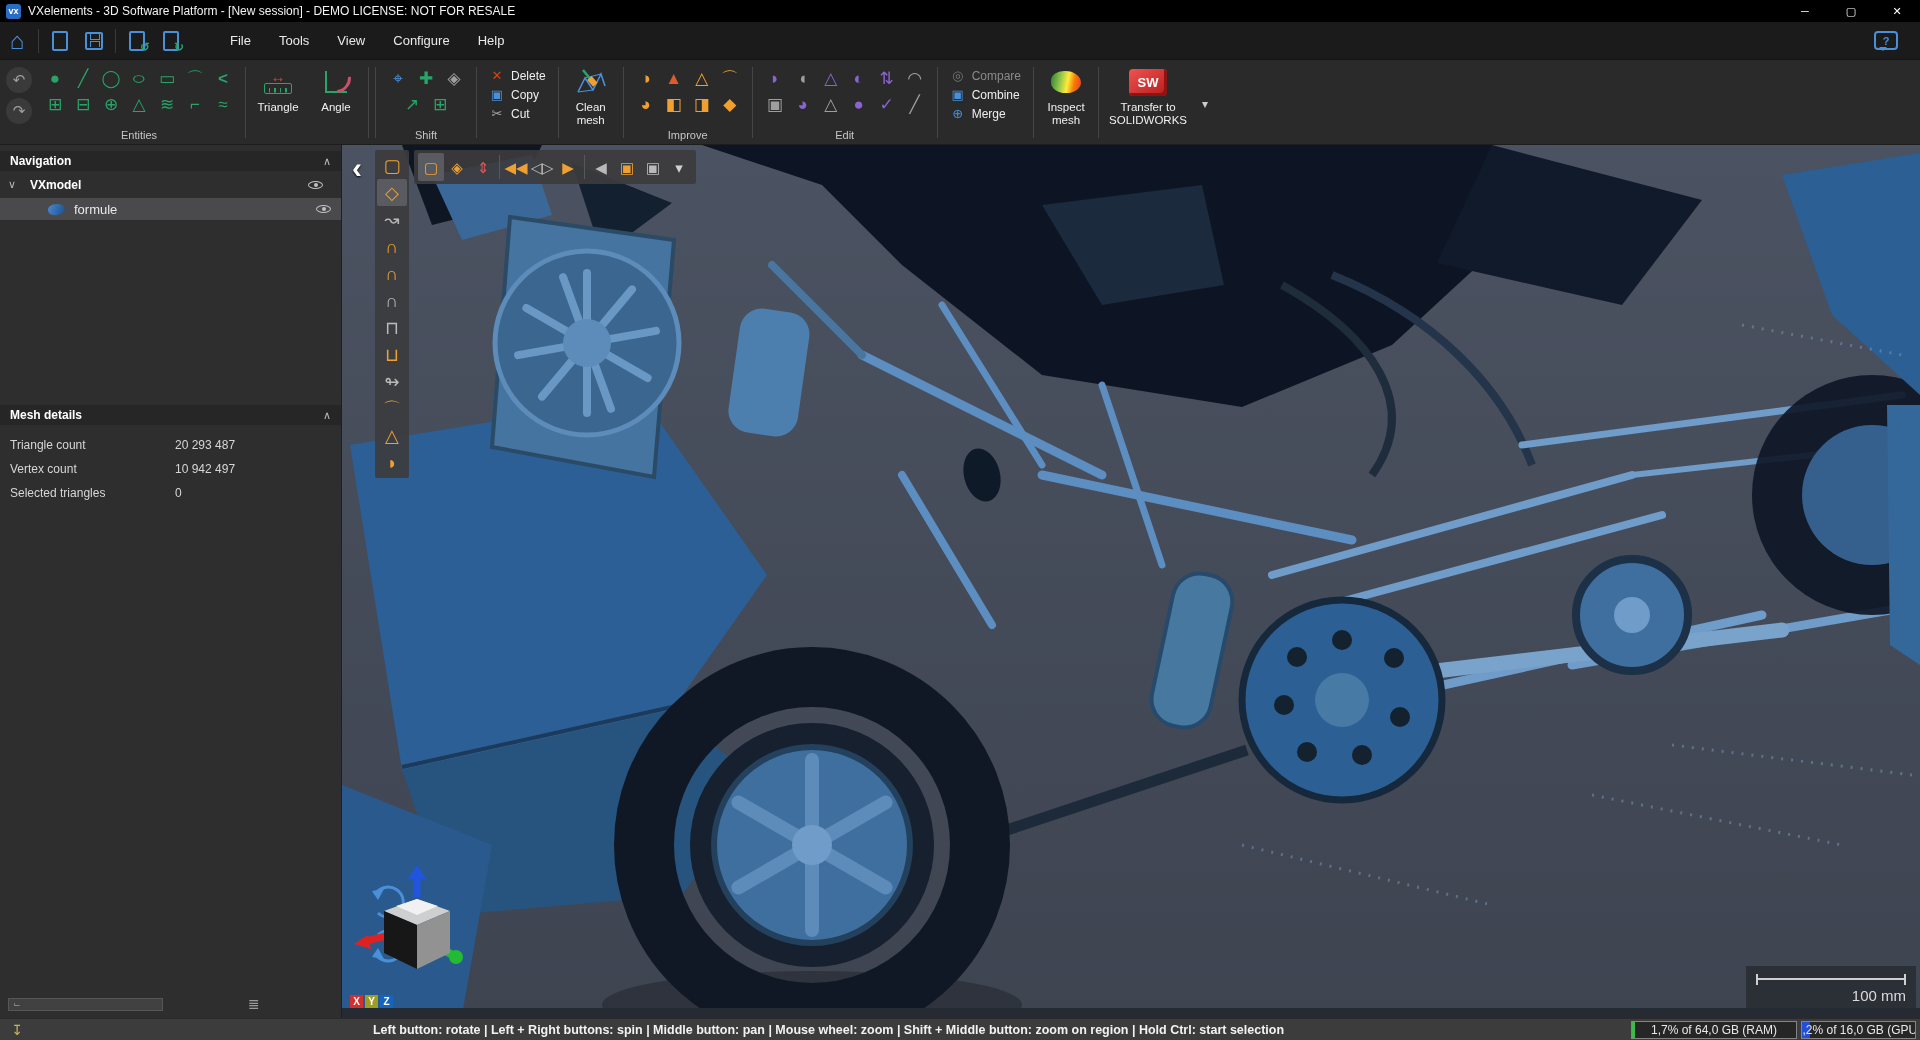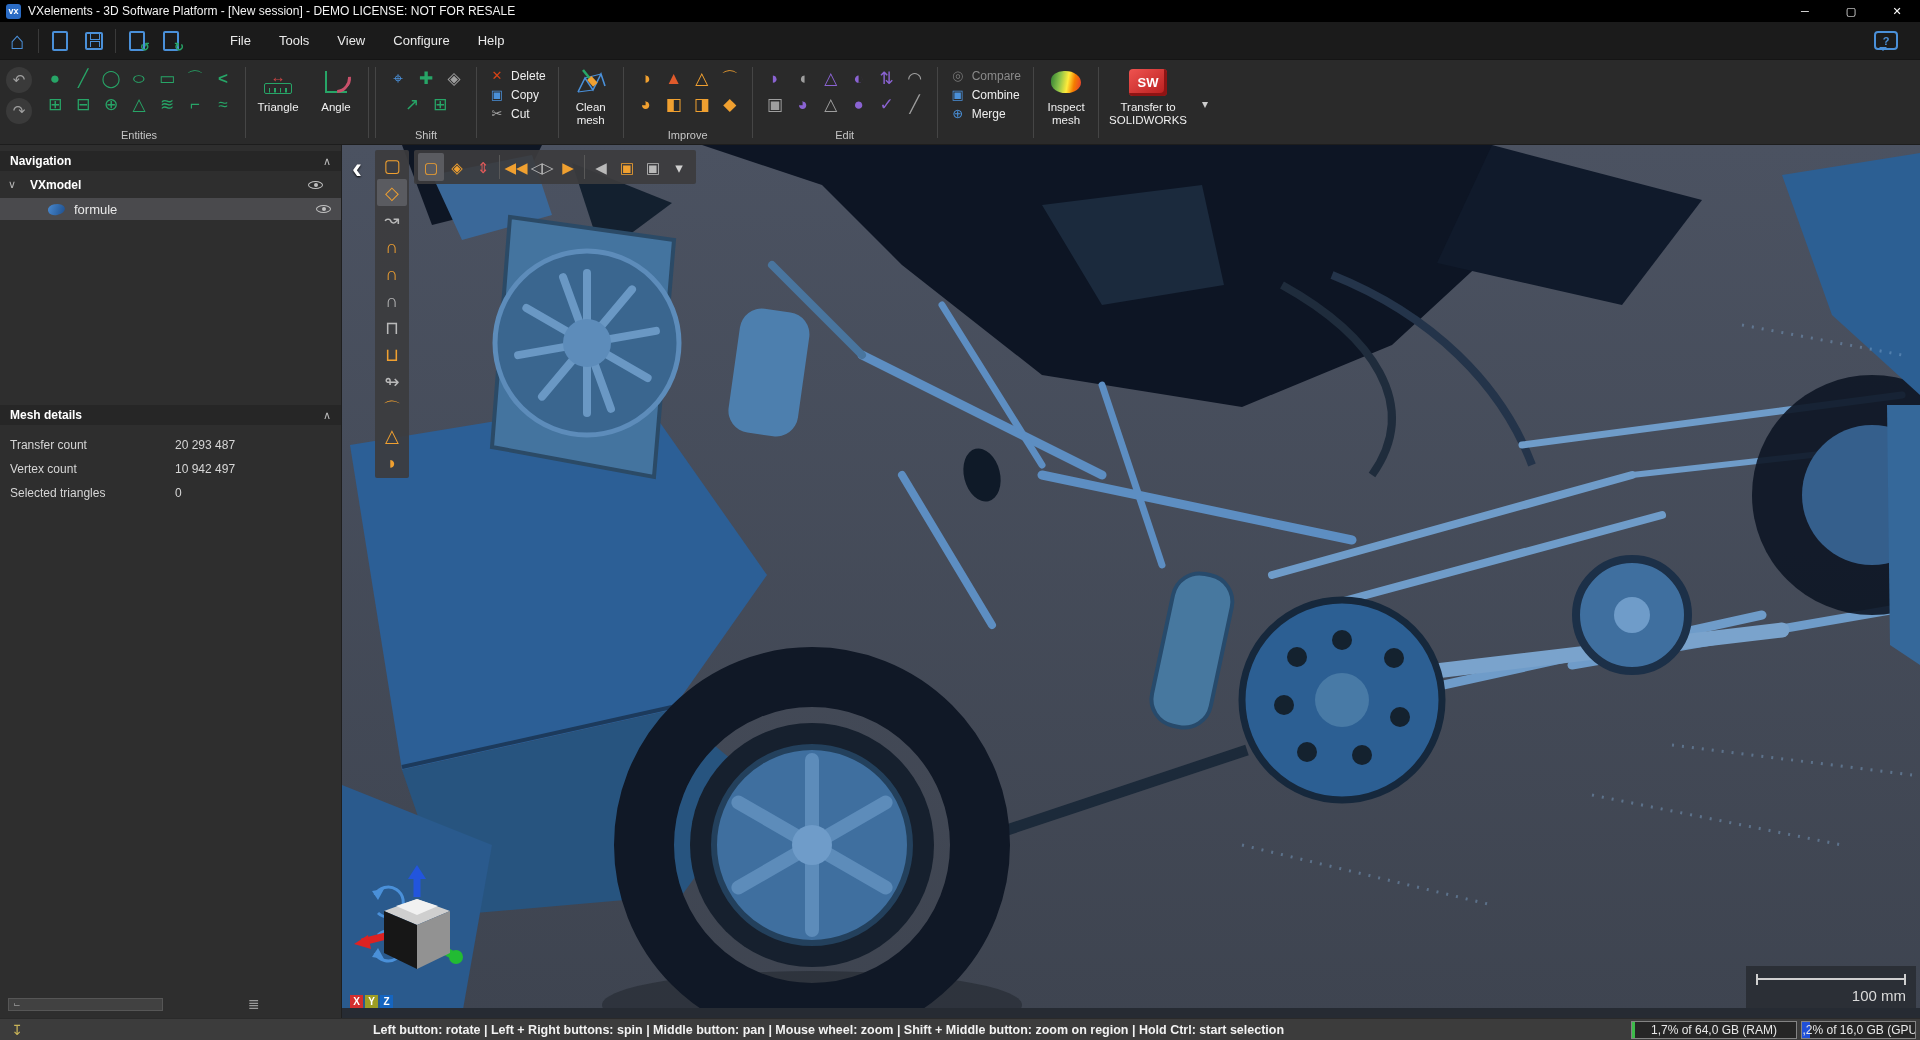--- a/index.html
+++ b/index.html
@@ -346,21 +346,21 @@
         <span class="child-label">formule</span>
         <div class="eye"></div>
       </div>
       <div class="sb-gap"></div>
       <div class="sb-header">
         <span>Mesh details</span>
         <span class="chev">∧</span>
       </div>
       <div class="md-rows">
         <div class="md-row">
-          <span class="lbl">Transfer count</span>
+          <span class="lbl">Triangle count</span>
           <span class="val">20 293 487</span>
         </div>
         <div class="md-row">
           <span class="lbl">Vertex count</span>
           <span class="val">10 942 497</span>
         </div>
         <div class="md-row">
           <span class="lbl">Selected triangles</span>
           <span class="val">0</span>
         </div>

